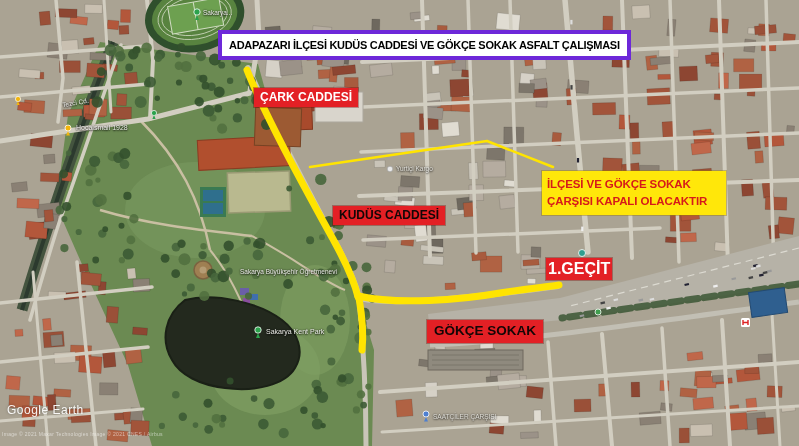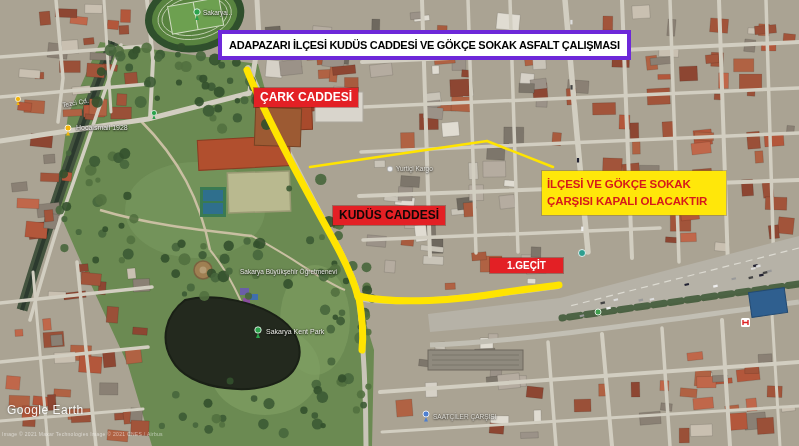--- a/index.html
+++ b/index.html
@@ -8,21 +8,21 @@
   #map-svg{position:absolute;left:0;top:0;width:799px;height:446px;display:block;}
   .ov{position:absolute;white-space:nowrap;}
   .redlabel{background:var(--label-red,#e32025);font-weight:bold;line-height:1.1;
             padding:3px 6px;box-shadow:0 0 0 1px rgba(120,0,0,.35);}
   .redlabel.white{color:#fff;}
   .redlabel.black{color:#140606;}
   #title-box{left:218px;top:12px;background:#fff;border:4px solid #6d28d9;color:#000;
              font-weight:bold;font-size:11px;letter-spacing:-0.3px;padding:5px 7px;margin-top:18px;}
   #label-cark{left:254px;top:88px;font-size:12px;text-align:right;}
   #label-kudus{left:333px;top:206px;font-size:12px;}
-  #label-gecit{left:490px;top:258px;font-size:10px;padding:2px 17px;}
+  #label-gecit{left:546px;top:258px;font-size:16px;padding:2px 2px;}
   #label-gokce{left:427px;top:320px;font-size:13.5px;padding:4px 7px;}
   #info-box{left:542px;top:171px;width:174px;background:var(--highlight-yellow,#ffe70a);
             color:var(--info-red,#d61a1a);font-weight:bold;font-size:11.5px;line-height:17px;
             letter-spacing:-0.1px;padding:5px 5px;box-shadow:0 0 0 1px rgba(150,120,0,.4);}
   .maplabel{color:#f4f4f0;font-size:6.5px;text-shadow:0 0 2px rgba(0,0,0,.95),0 1px 2px rgba(0,0,0,.8);
             opacity:.95;}
   #ml-kentpark,#ml-hocaismail{font-size:7px;}
   #watermark{left:7px;top:403px;color:rgba(255,255,255,.93);font-size:12px;letter-spacing:.5px;
              text-shadow:0 0 3px rgba(0,0,0,.35);}
   #attribution{left:2px;top:431px;color:rgba(255,255,255,.55);font-size:5px;letter-spacing:.3px;}
@@ -619,20 +619,21 @@
       <path d="M359,298 C362,315 364,332 362,350" stroke-width="7"></path>
       <path d="M310,167 L487,141 L553,167" stroke-width="2.5"></path>
     </g>
   </svg>
 
   <div class="ov" id="title-box">ADAPAZARI İLÇESİ KUDÜS CADDESİ VE GÖKÇE SOKAK ASFALT ÇALIŞMASI</div>
 
   <div class="ov redlabel white" id="label-cark">ÇARK CADDESİ</div>
   <div class="ov redlabel black" id="label-kudus">KUDÜS CADDESİ</div>
   <div class="ov redlabel white" id="label-gecit">1.GEÇİT</div>
+  <div class="ov redlabel black" id="label-gokce">GÖKÇE SOKAK</div>
 
   <div class="ov" id="info-box">
     <div>İLÇESİ VE GÖKÇE SOKAK</div>
     <div>ÇARŞISI KAPALI OLACAKTIR</div>
   </div>
 
   <div class="ov maplabel" id="ml-tezci" style="left:62px;top:99px;transform:rotate(-10deg);">Tezci Cd.</div>
   <div class="ov maplabel" id="ml-hocaismail" style="left:76px;top:124px;">Hocaismail 1928</div>
   <div class="ov maplabel" id="ml-stadium" style="left:203px;top:9px;">Sakarya...</div>
   <div class="ov maplabel" id="ml-ogretmenevi" style="left:240px;top:268px;">Sakarya Büyükşehir Öğretmenevi</div>

